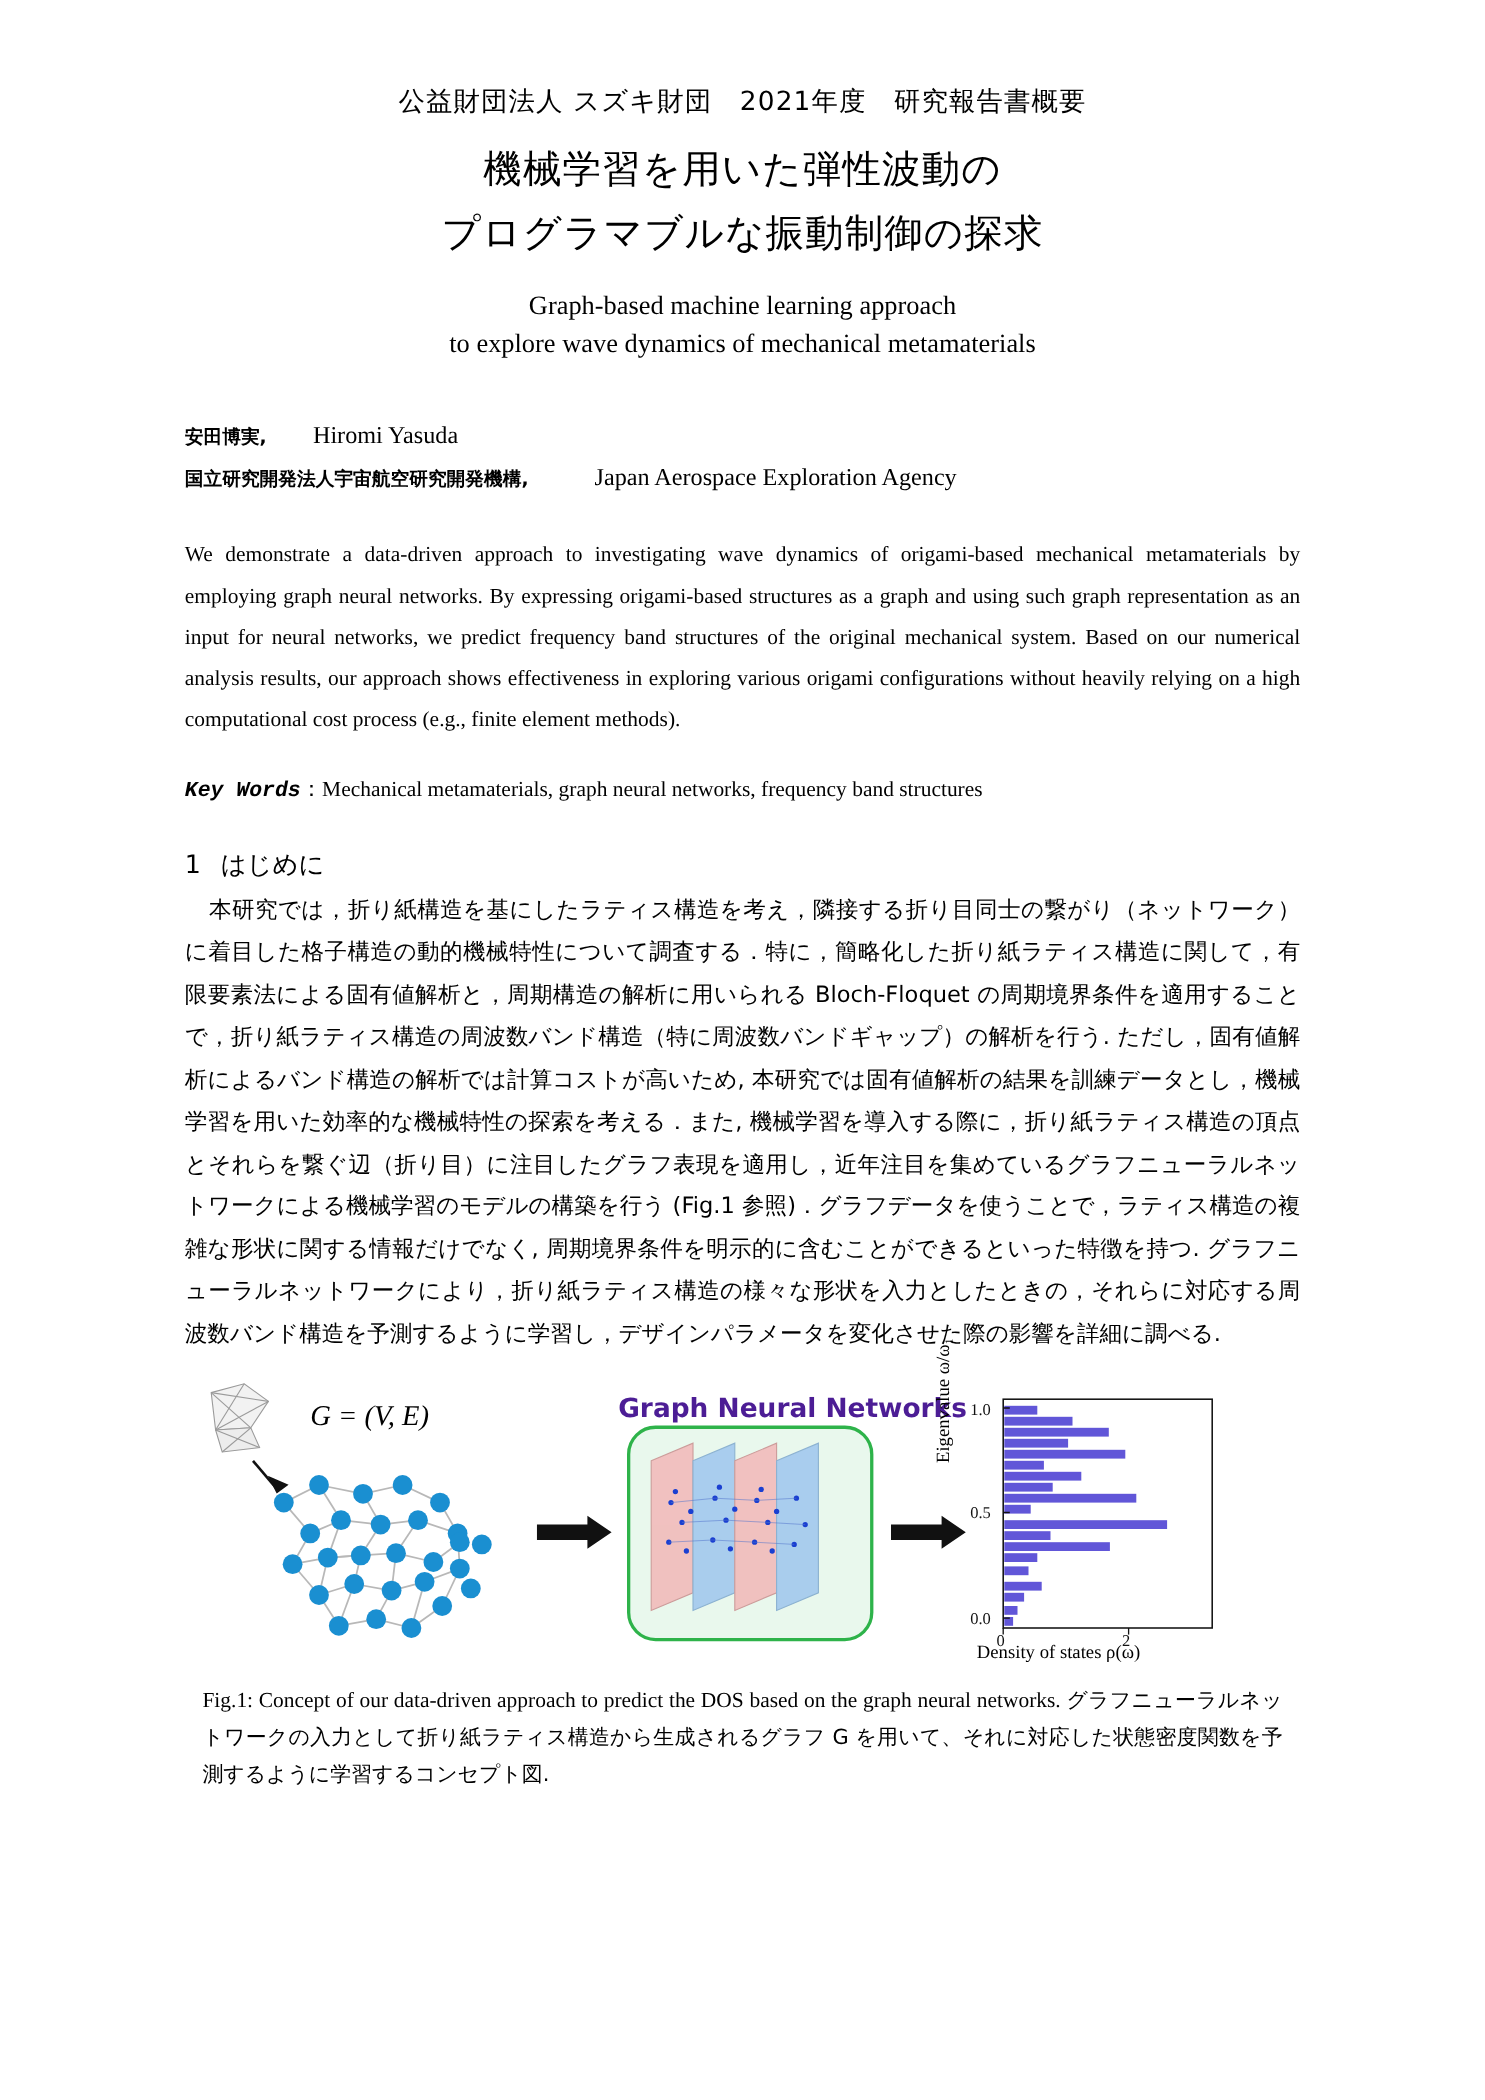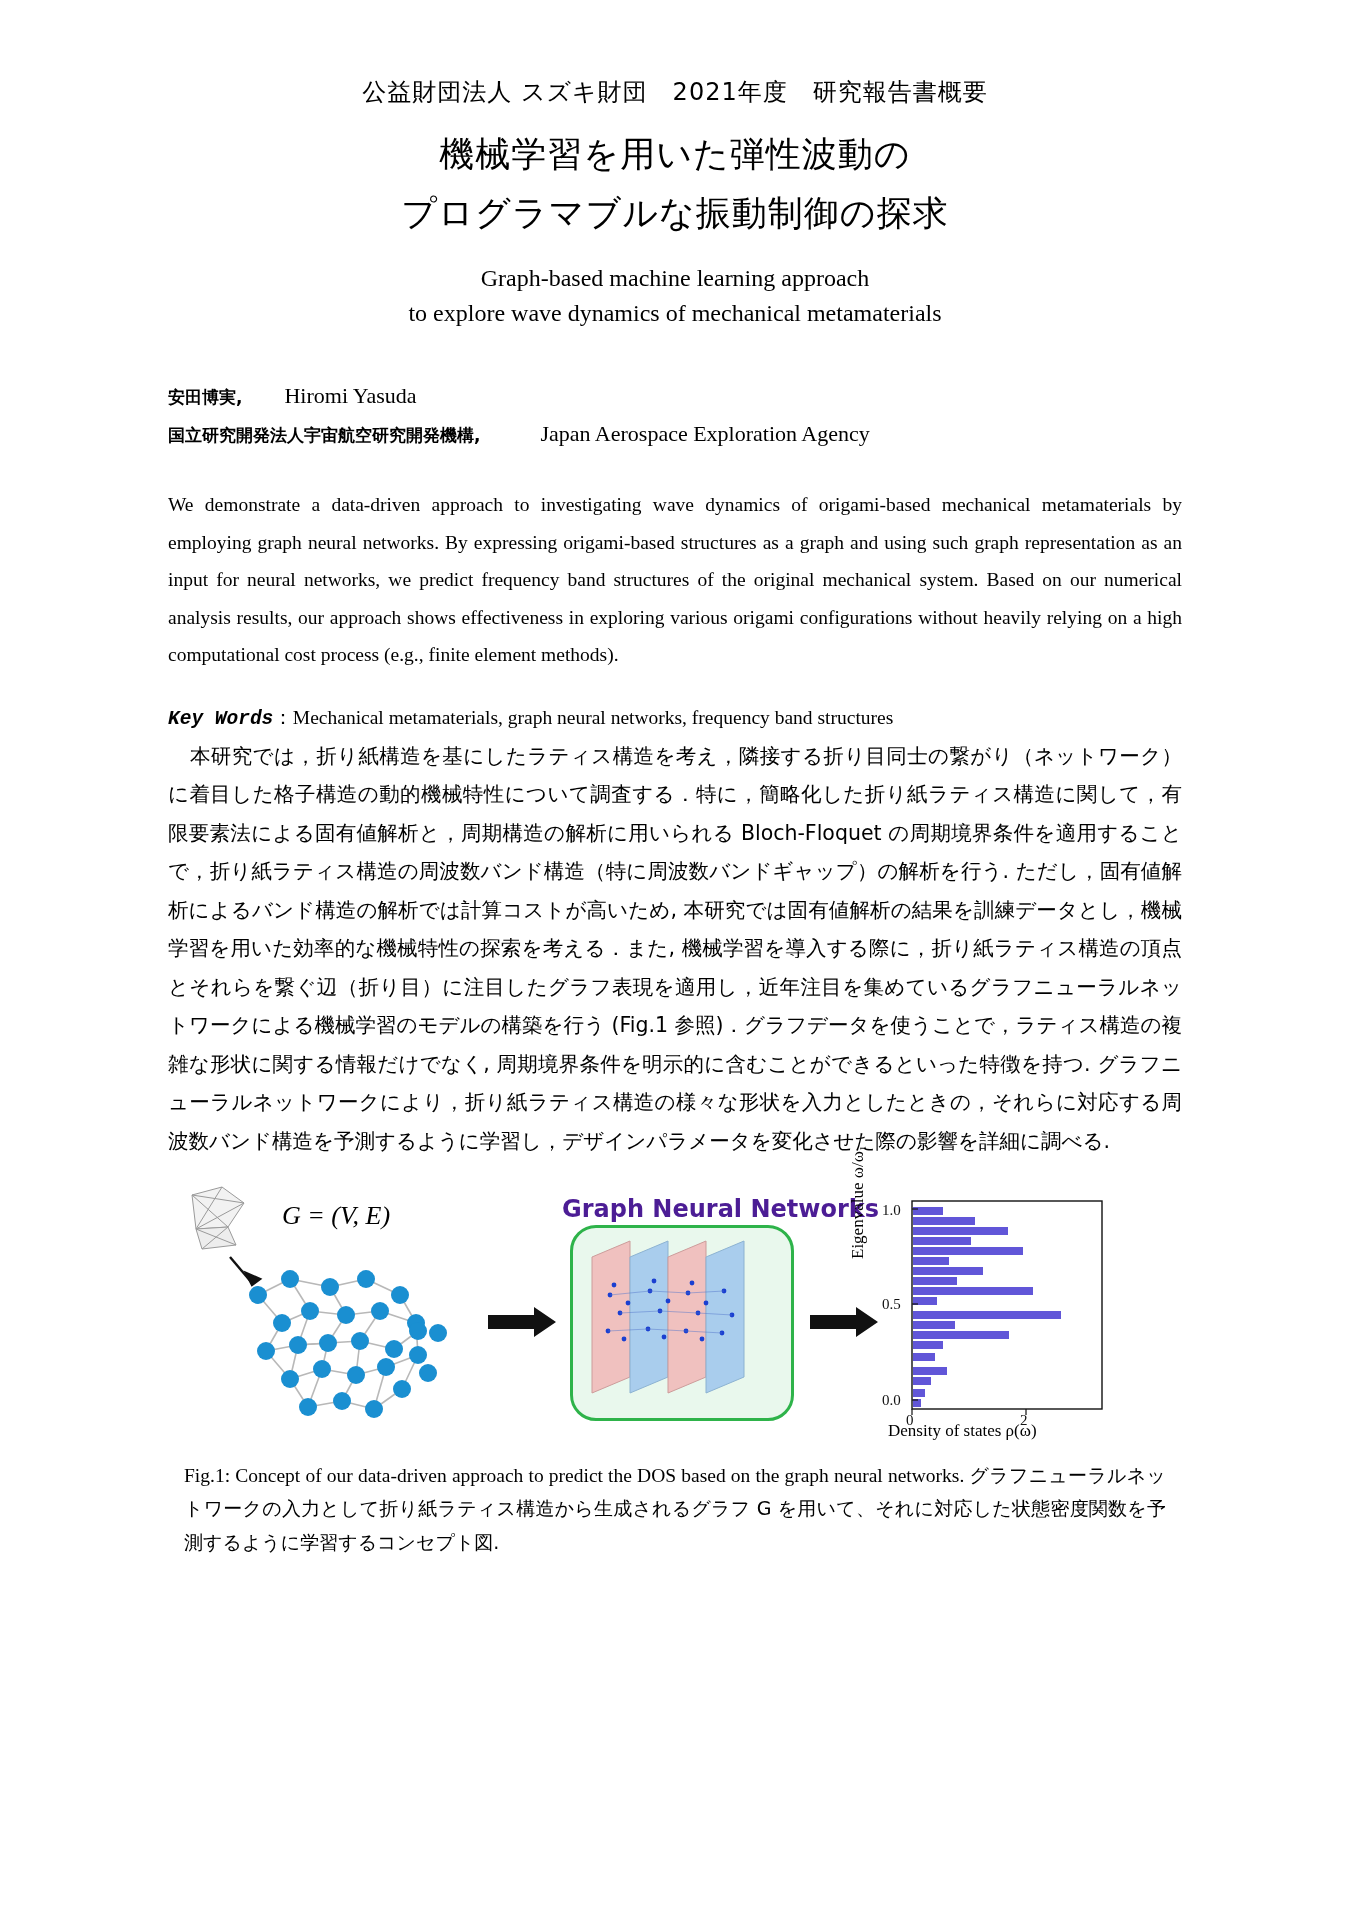--- a/index.html
+++ b/index.html
@@ -191,20 +191,23 @@
       <span class="author-ja">国立研究開発法人宇宙航空研究開発機構,</span><span class="gap-md"></span><span class="author-en">Japan Aerospace Exploration Agency</span>
     </div>
   </div>
 
   <div class="abstract">We demonstrate a data-driven approach to investigating wave dynamics of origami-based mechanical metamaterials by employing graph neural networks. By expressing origami-based structures as a graph and using such graph representation as an input for neural networks, we predict frequency band structures of the original mechanical system. Based on our numerical analysis results, our approach shows effectiveness in exploring various origami configurations without heavily relying on a high computational cost process (e.g., finite element methods).</div>
 
   <div class="keywords">
     <span class="kw-label">Key Words</span><span>：Mechanical metamaterials, graph neural networks, frequency band structures</span>
   </div>
 
+  <div class="section-head">
+    <span class="num">1</span><span>はじめに</span>
+  </div>
 
   <div class="body-ja">本研究では，折り紙構造を基にしたラティス構造を考え，隣接する折り目同士の繋がり（ネットワーク）に着目した格子構造の動的機械特性について調査する．特に，簡略化した折り紙ラティス構造に関して，有限要素法による固有値解析と，周期構造の解析に用いられる Bloch-Floquet の周期境界条件を適用することで，折り紙ラティス構造の周波数バンド構造（特に周波数バンドギャップ）の解析を行う. ただし，固有値解析によるバンド構造の解析では計算コストが高いため, 本研究では固有値解析の結果を訓練データとし，機械学習を用いた効率的な機械特性の探索を考える．また, 機械学習を導入する際に，折り紙ラティス構造の頂点とそれらを繋ぐ辺（折り目）に注目したグラフ表現を適用し，近年注目を集めているグラフニューラルネットワークによる機械学習のモデルの構築を行う (Fig.1 参照)．グラフデータを使うことで，ラティス構造の複雑な形状に関する情報だけでなく, 周期境界条件を明示的に含むことができるといった特徴を持つ. グラフニューラルネットワークにより，折り紙ラティス構造の様々な形状を入力としたときの，それらに対応する周波数バンド構造を予測するように学習し，デザインパラメータを変化させた際の影響を詳細に調べる.</div>
 
   <div class="figure">
     <div class="fig-canvas">
 
       <div class="graph-eq">G = (V, E)</div>
 
       <svg width="320" height="262" style="position:absolute;left:0;top:0;">
 

